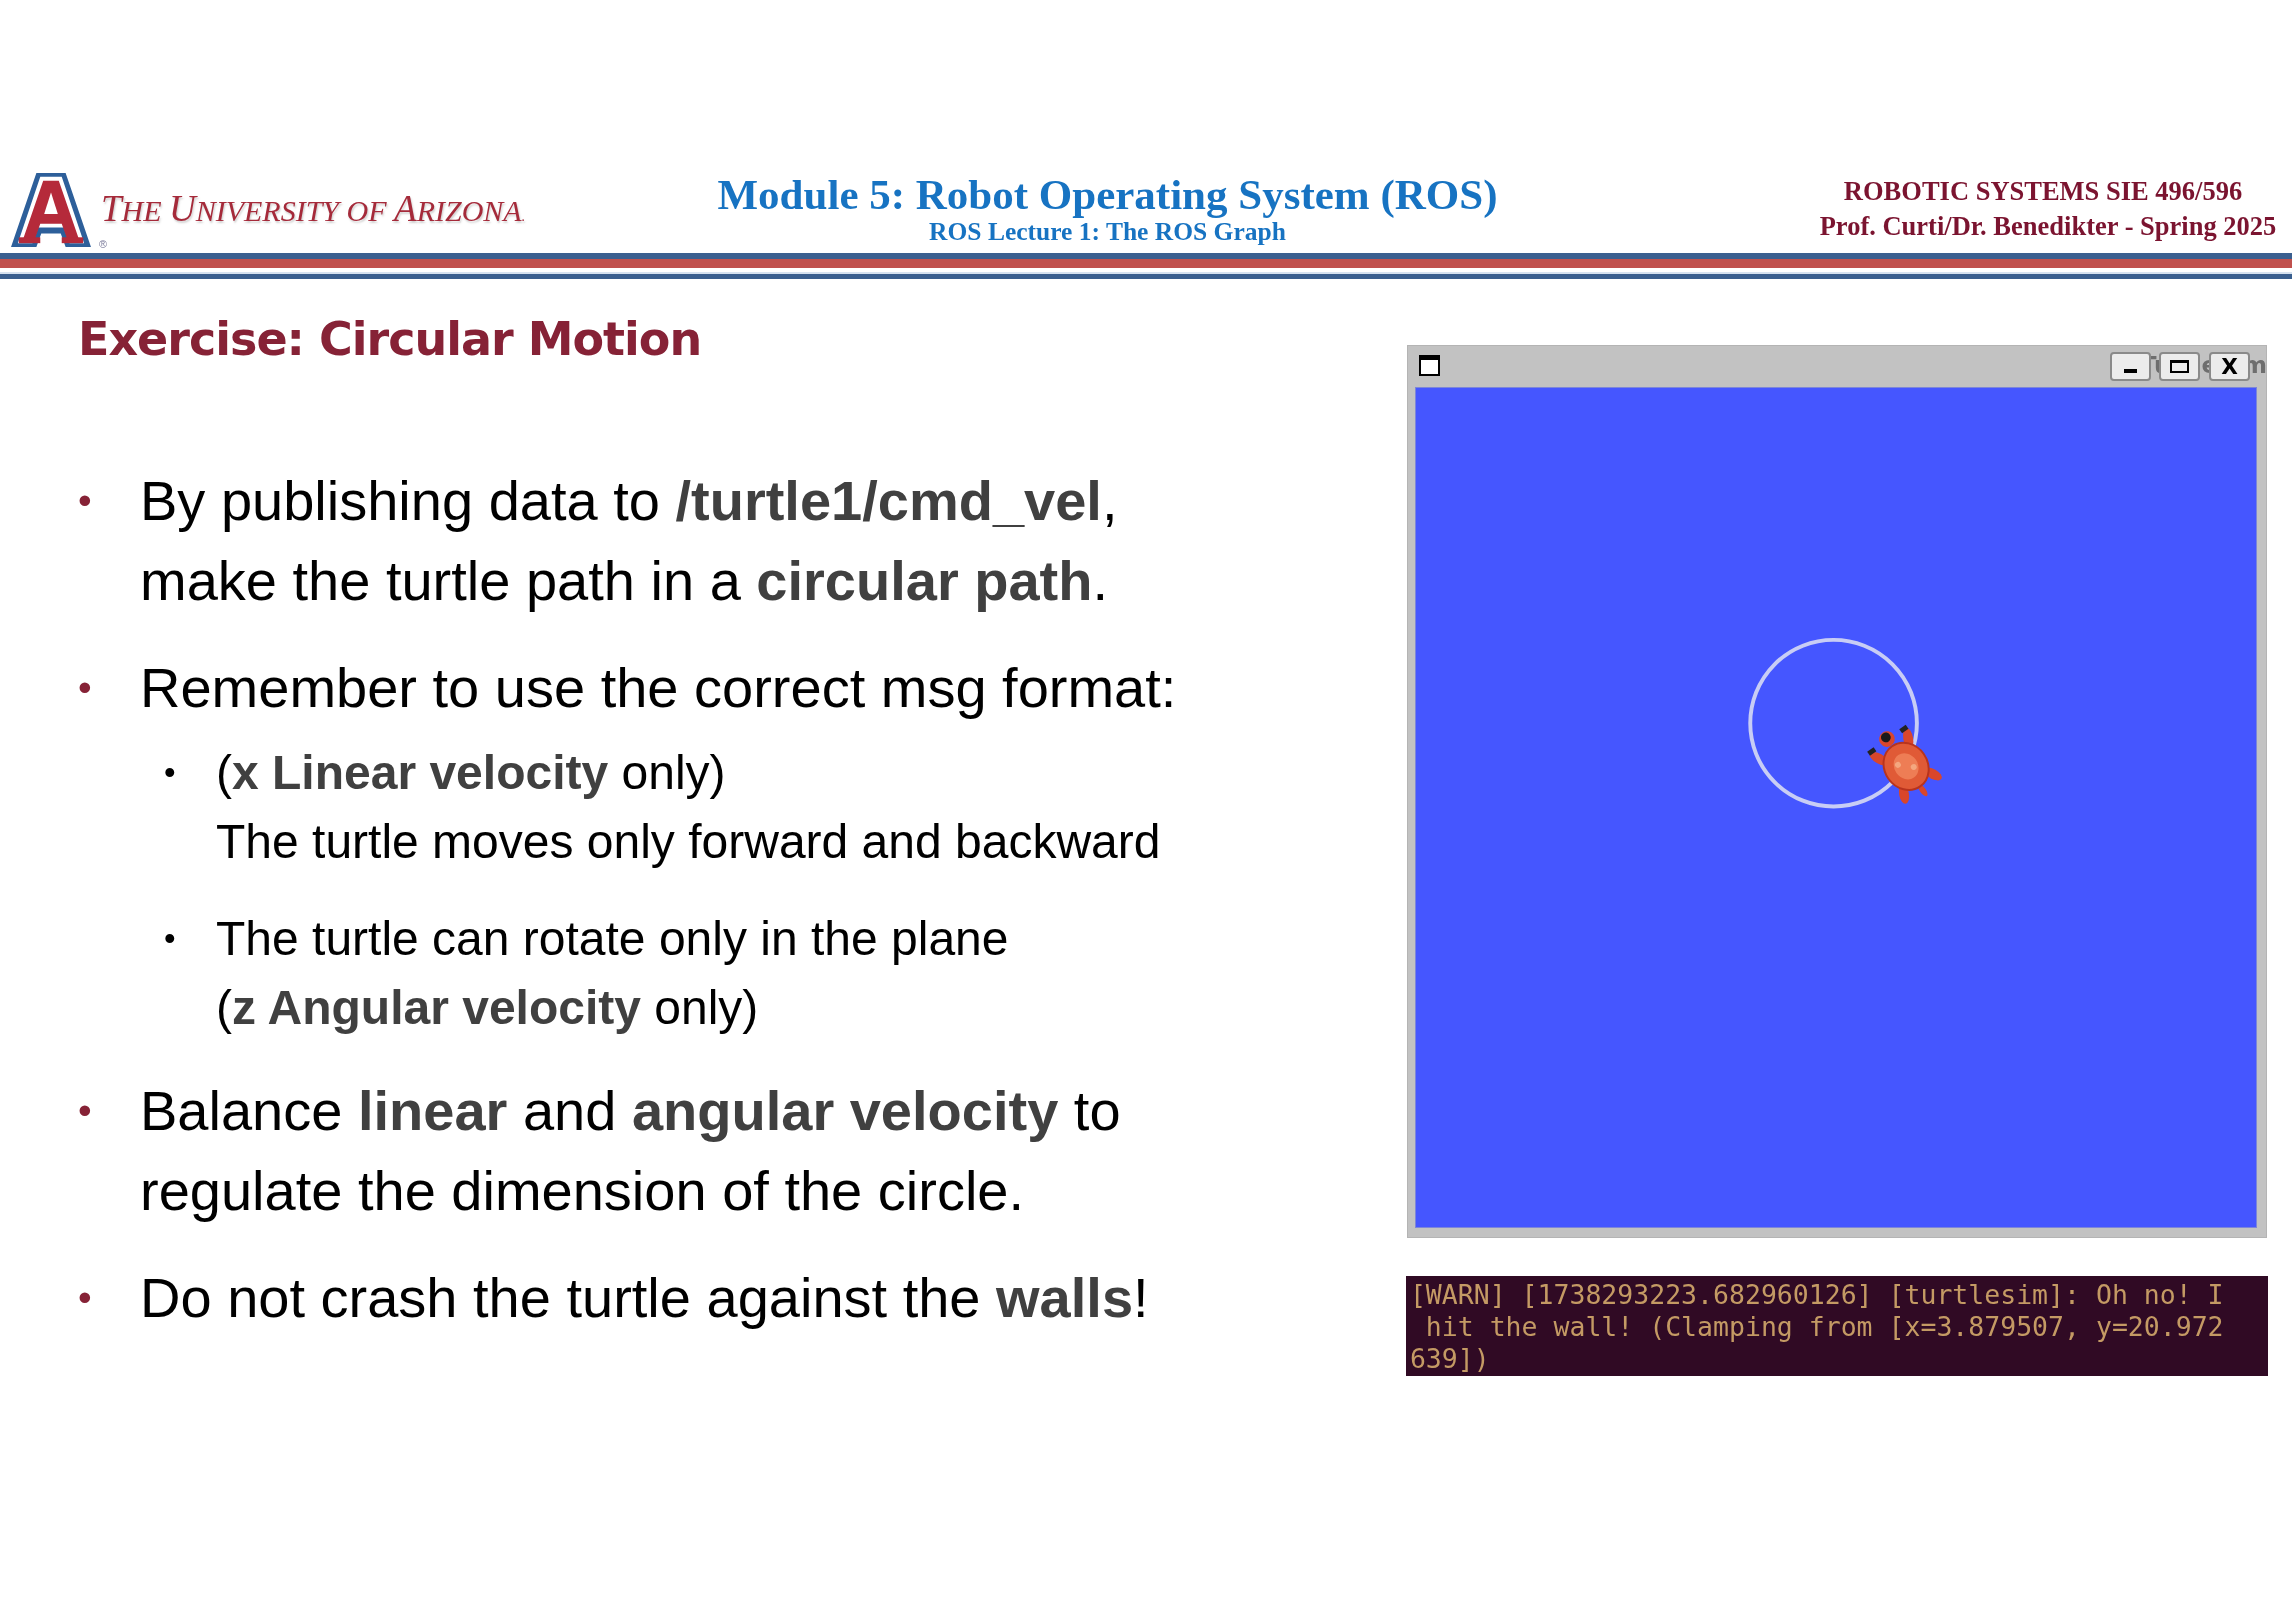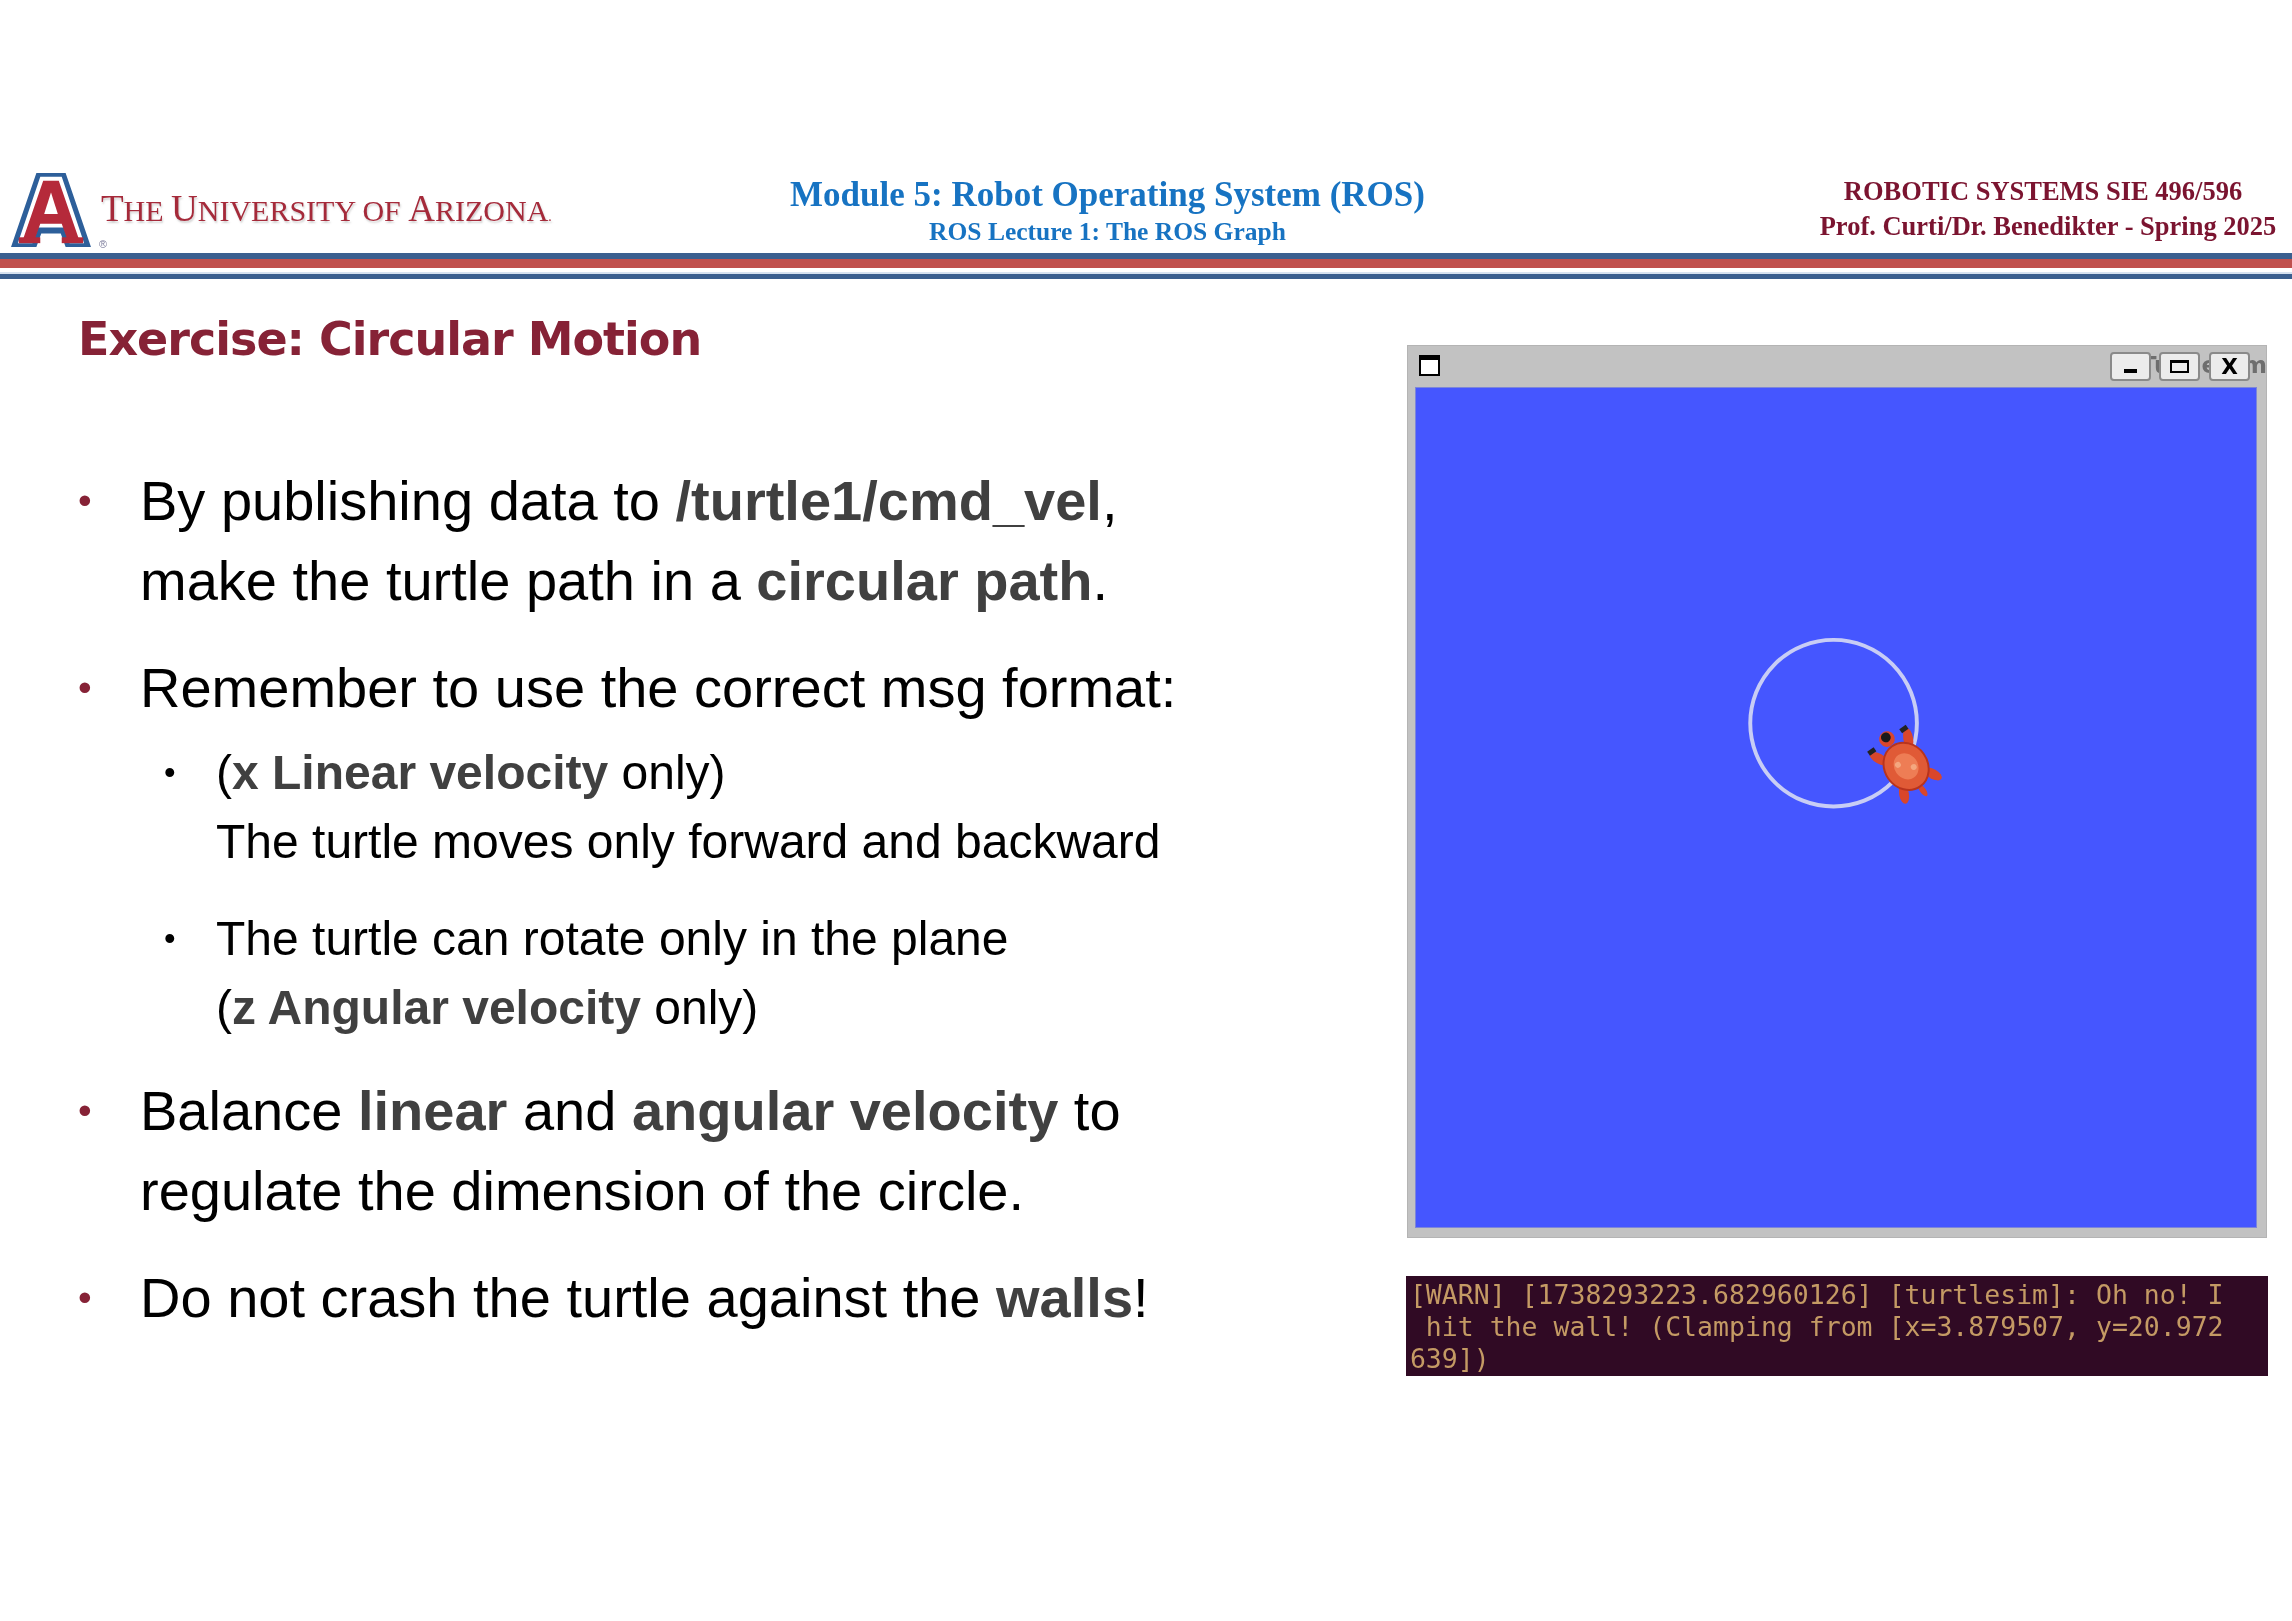--- a/index.html
+++ b/index.html
@@ -9,29 +9,30 @@
     font-family:"Liberation Sans", "DejaVu Sans", sans-serif;
   }
   
   .logo { position:absolute; left:4.9px; top:171px; width:490px; height:80px; }
   .logo .a-mark { position:absolute; left:0; top:0; width:92px; height:78px; }
   .logo .wordmark {
     position:absolute; left:96px; top:15.7px;
     font-family:"Liberation Serif", serif; font-size:30px; color:#a52a3a;
     letter-spacing:0px; white-space:nowrap;
     text-shadow: 1px 2px 2px rgba(120,120,120,0.35);
+    font-style: italic;
   }
   .logo .wordmark .big { font-size:37px; }
   .logo .reg { position:absolute; left:94px; top:67px; font-size:10.8px; color:#7a7a9a; }
 
   .hdr-center {
     position:absolute; left:686px; width:843px; top:173px; text-align:center;
     font-family:"Liberation Serif", serif; font-weight:bold; color:#1773c2;
   }
-  .hdr-center .l1 { font-size:35px; line-height:43px; }
+  .hdr-center .l1 { font-size:43px; line-height:43px; }
   .hdr-center .l2 { font-size:25.5px; line-height:31px; }
 
   .hdr-right {
     position:absolute; right:11.8px; width:686px; top:174px; text-align:right;
     font-family:"Liberation Serif", serif; font-weight:bold; color:#7b1430;
   }
   .hdr-right .l1 { font-size:26.5px; line-height:35px; padding-right:39px; }
   .hdr-right .l2 { font-size:26.5px; line-height:35px; padding-right:4.9px; }
 
   .rule { position:absolute; left:0; width:2293px; }

